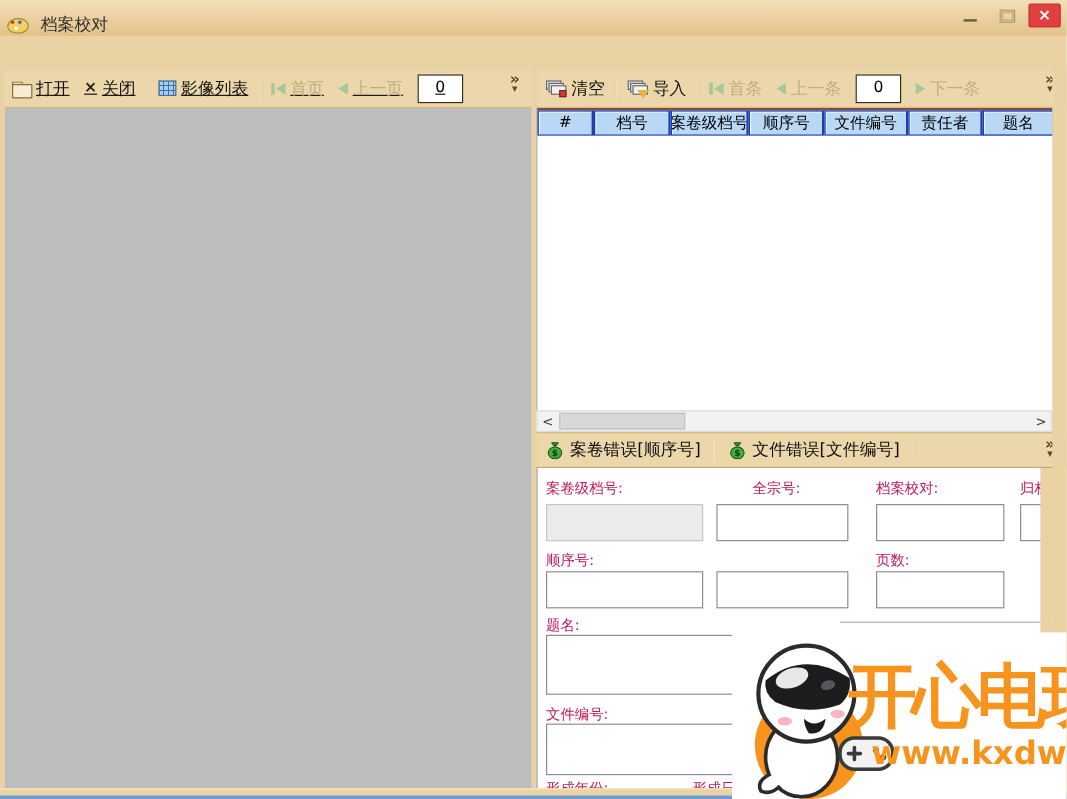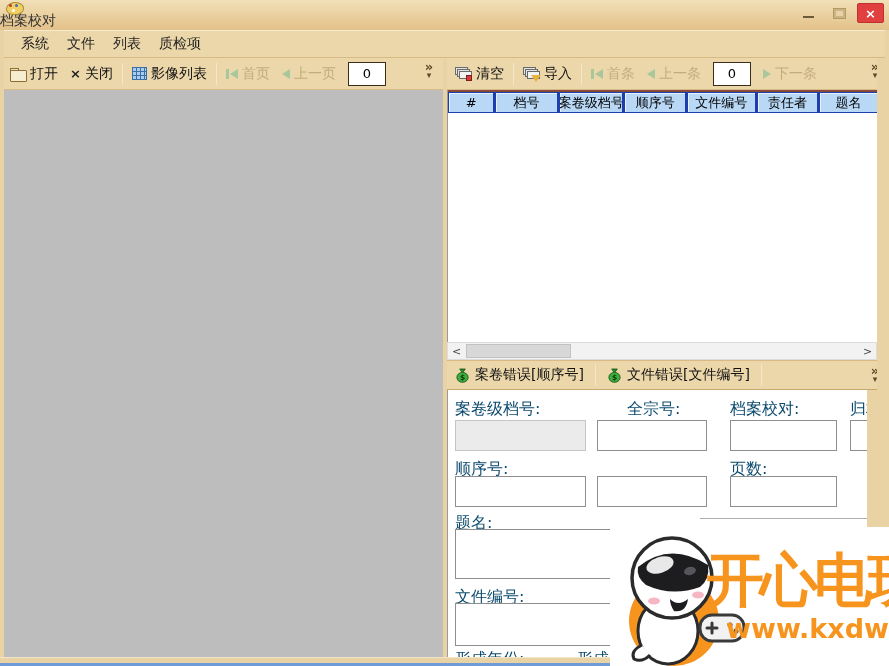--- a/index.html
+++ b/index.html
@@ -4,21 +4,21 @@
 <style>
   * { margin:0; padding:0; box-sizing:border-box; }
   html,body { width:889px; height:666px; overflow:hidden; }
   body { font-family:"DejaVu Sans","Liberation Sans",sans-serif; font-size:13px; color:#1a1a1a; }
 
   .window { position:relative; width:889px; height:666px; background:#e9d2a4; overflow:hidden; }
 
   
   .titlebar { position:absolute; left:0; top:0; width:889px; height:30px;
     background:linear-gradient(#f3e3bd,#e6c audacity 0%,#e3c189);
-    background:linear-gradient(#f2e0b8,#e3c189); display:flex; align-items:flex-start;flex-direction:column; }
+    background:linear-gradient(#f2e0b8,#e3c189); display:flex; align-items:flex-end; }
   .app-icon { width:20px; height:17px; margin:0 8px 0 6px; position:relative; }
   .app-icon .palette { position:absolute; left:0; top:2px; width:18px; height:13px;
     background:#f0d063; border:1px solid #a98a35; border-radius:60% 55% 55% 50%; }
   .app-icon .dot1 { position:absolute; left:3px; top:4px; width:3px; height:3px; background:#c03c2c; border-radius:50%; }
   .app-icon .dot2 { position:absolute; left:9px; top:4px; width:3px; height:3px; background:#3c6cc0; border-radius:50%; }
   .app-icon .dot3 { position:absolute; left:6px; top:9px; width:3px; height:3px; background:#ffffff; border-radius:50%; }
   .title-text { font-size:14px; color:#2f2f2f; }
   .win-buttons { position:absolute; right:5px; top:3px; display:flex; gap:4px; align-items:center; }
   .win-btn { width:27px; height:20px; display:flex; align-items:center; justify-content:center; cursor:default; }
   .btn-min .glyph-line { width:11px; height:2px; background:#6b5b39; margin-top:8px; }
@@ -27,21 +27,21 @@
 
   
   .menubar { position:absolute; left:4px; top:30px; width:881px; height:28px;
     background:#ecd7ab; border-top:1px solid #f6ead0; border-bottom:1px solid #d8ba84;
     display:flex; align-items:center; padding-left:8px; gap:0; }
   .menu-item { padding:3px 9px; font-size:14px; color:#1f1f1f; }
 
   
   .toolbar { position:absolute; top:58px; height:32px; background:#ecd7ab;
     border-bottom:1px solid #d8ba84; display:flex; align-items:center; }
-  .toolbar-left { left:4px; width:439px; }
+  .toolbar-left { left:4px; width:439px;text-decoration:underline; }
   .toolbar-right { left:447px; width:442px; }
   .tb-btn { display:flex; align-items:center; gap:4px; padding:3px 6px; font-size:14px; color:#111; }
   .tb-btn.disabled { color:#c3ac7c; }
   .tb-sep { width:1px; height:22px; background:#d3b57e; border-right:1px solid #f4e7c9; margin:0 3px; }
   .page-input { width:38px; height:24px; border:1px solid #3a2e18; background:#fff;
     text-align:center; font-size:13px; font-family:"DejaVu Sans",sans-serif; margin:0 6px; }
   .chevron { position:absolute; right:6px; top:4px; width:16px; text-align:center; line-height:10px;
     color:#5a4a28; font-weight:bold; }
   .chevron .c1 { font-size:13px; display:block; }
   .chevron .c2 { font-size:9px; display:block; margin-top:-2px; }
@@ -96,21 +96,21 @@
 
   
   .tab-toolbar { position:absolute; left:447px; top:360px; width:442px; height:30px; background:#ecd7ab;
     border-top:1px solid #d8ba84; border-bottom:1px solid #c9a86e; display:flex; align-items:center; }
   .tab-btn { display:flex; align-items:center; gap:5px; padding:3px 8px; font-size:14px; color:#111; }
   .moneybag { width:15px; height:15px; }
 
   
   .form-panel { position:absolute; left:447px; top:390px; width:430px; height:267px; background:#fff;
     border-left:1px solid #9a9a9a; }
-  .f-label { position:absolute; font-size:16px; color:#0c4a6e; white-space:nowrap; }
+  .f-label { position:absolute; font-size:12px; color:#be185d; white-space:nowrap; }
   .f-input { position:absolute; background:#fff; border:1px solid #8e8e8e; height:31px; }
   .f-input.disabled { background:#ebebeb; border:1px solid #c6c6c6; }
   .f-area { position:absolute; background:#fff; border:1px solid #8e8e8e; }
   .f-line { position:absolute; height:1px; background:#aeaeae; }
 
   .splitter { position:absolute; left:867px; top:390px; width:10px; height:267px; background:#e9d2a4; }
 
   
   .frame-left { position:absolute; left:0; top:30px; width:4px; height:636px; background:#e9d2a4; }
   .frame-right { position:absolute; left:877px; top:58px; width:12px; height:599px; background:#e9d2a4; }
@@ -143,26 +143,20 @@
       <div class="win-btn btn-min">
           <div class="glyph-line"></div>
         </div>
       <div class="win-btn btn-max">
           <div class="glyph-box"></div>
         </div>
       <div class="win-btn btn-close">×</div>
     </div>
   </div>
 
-  <div class="menubar">
-    <div class="menu-item">系统</div>
-    <div class="menu-item">文件</div>
-    <div class="menu-item">列表</div>
-    <div class="menu-item">质检项</div>
-  </div>
 
   <div class="toolbar toolbar-left" style="position:absolute;">
     <div class="tb-btn">
       <span class="icon-folder"></span>
       <span>打开</span>
     </div>
     <div class="tb-btn">
       <span class="icon-x">×</span>
       <span>关闭</span>
     </div>

